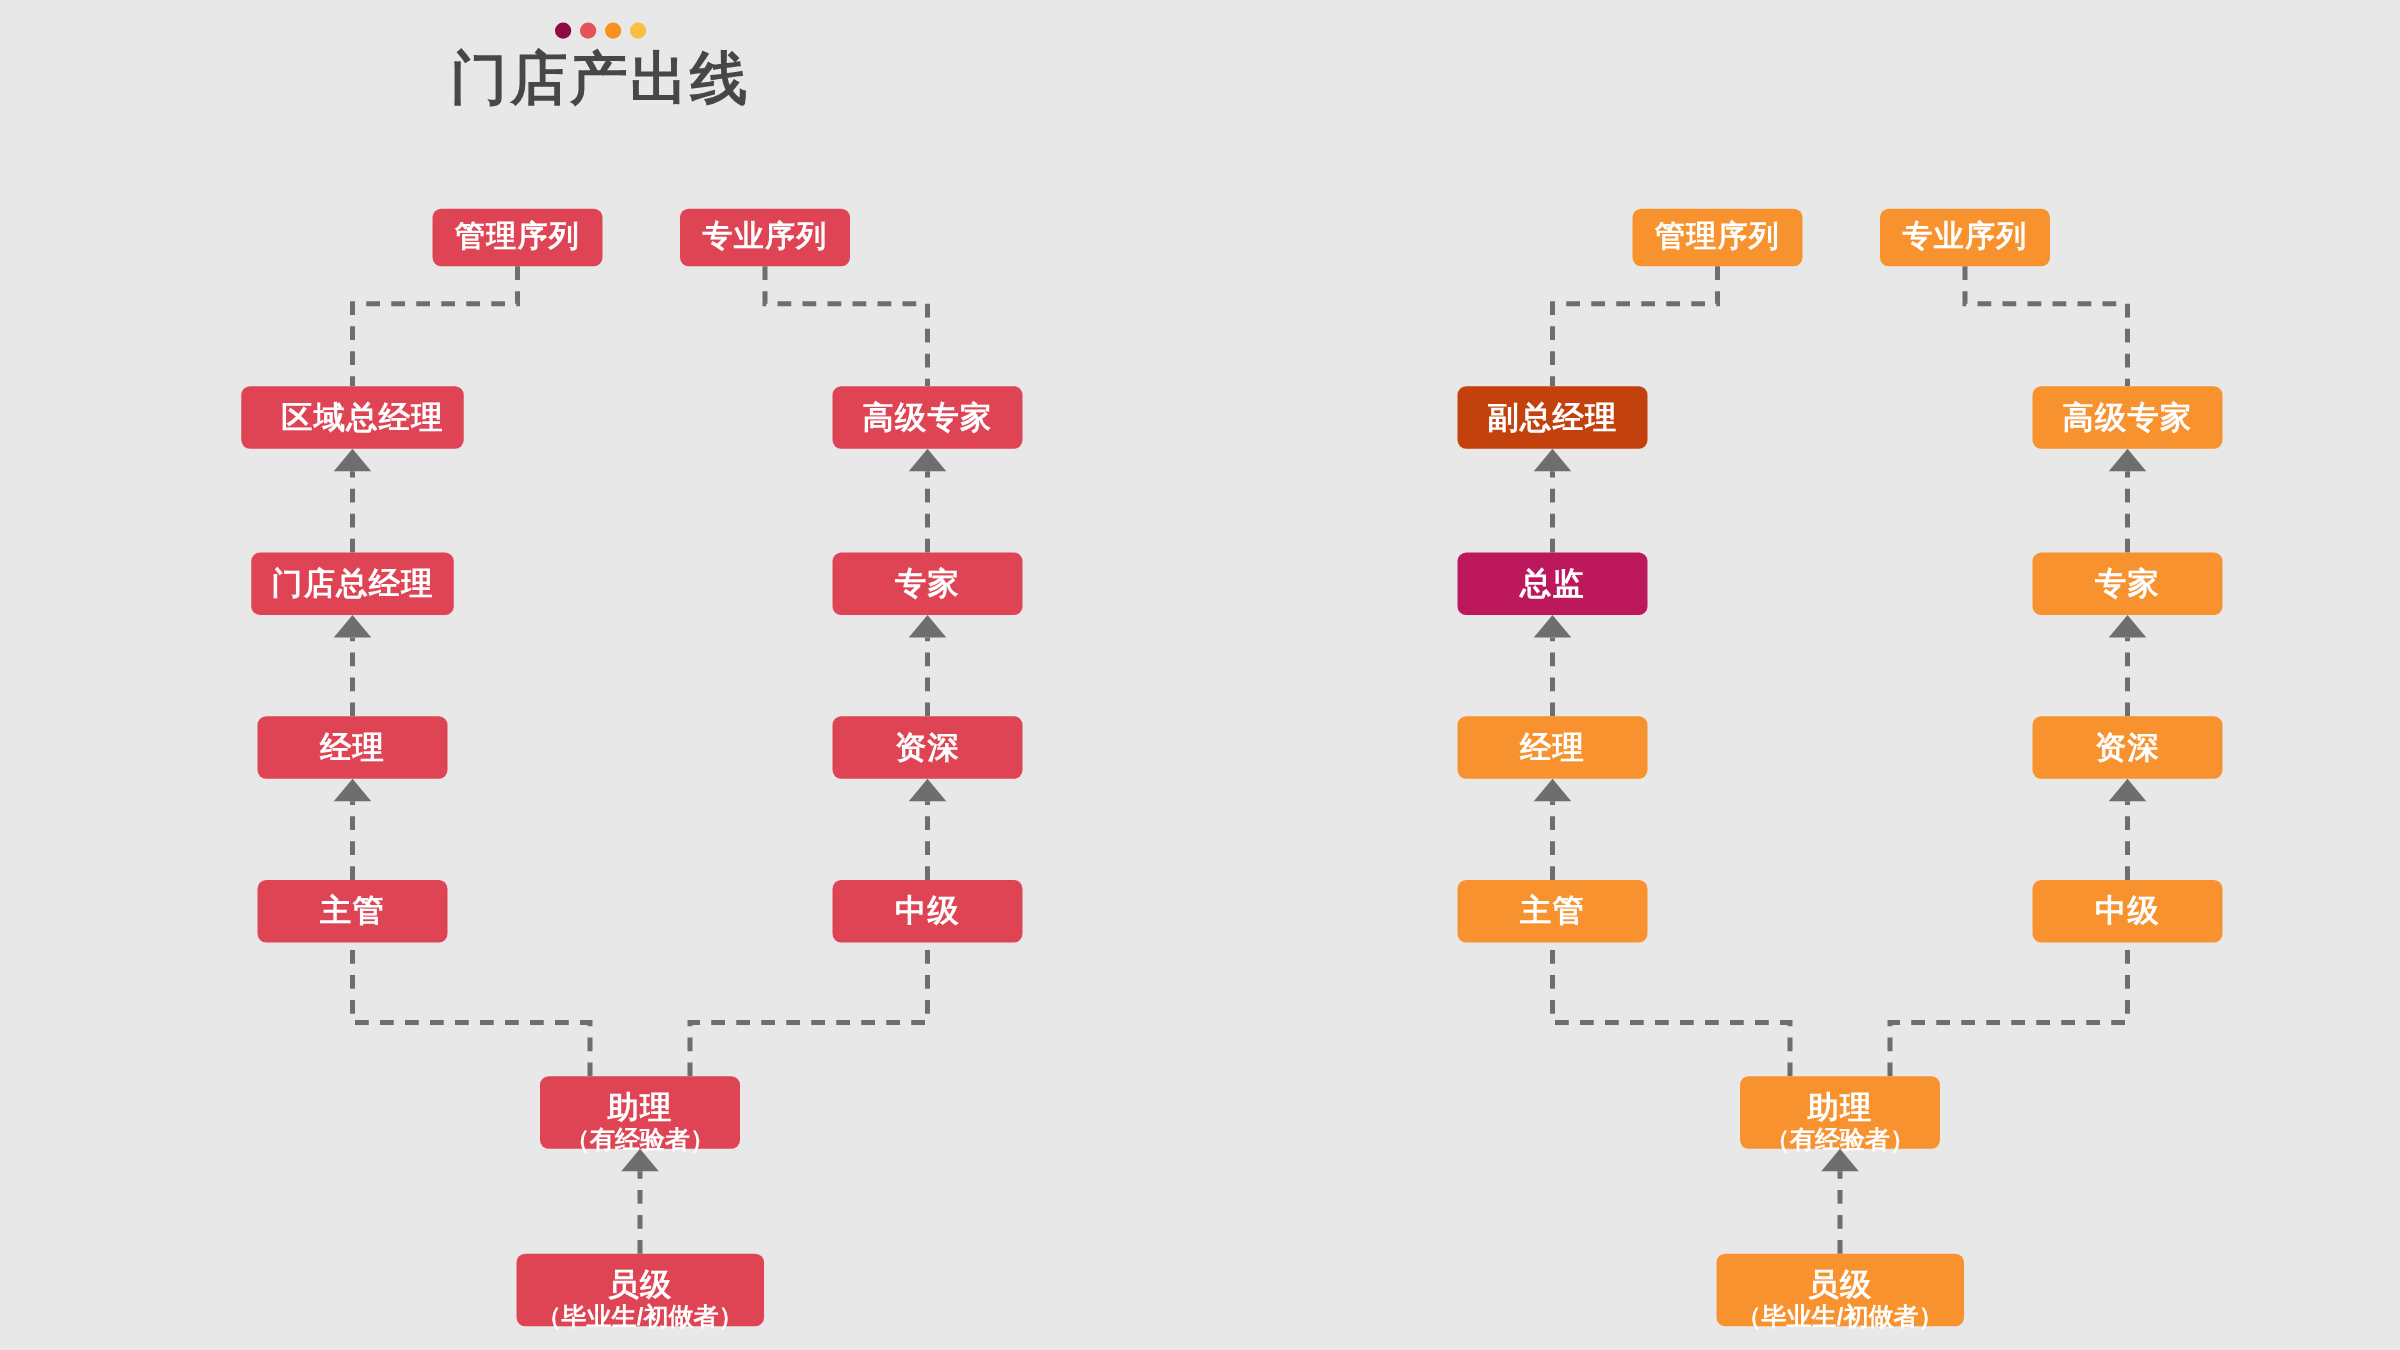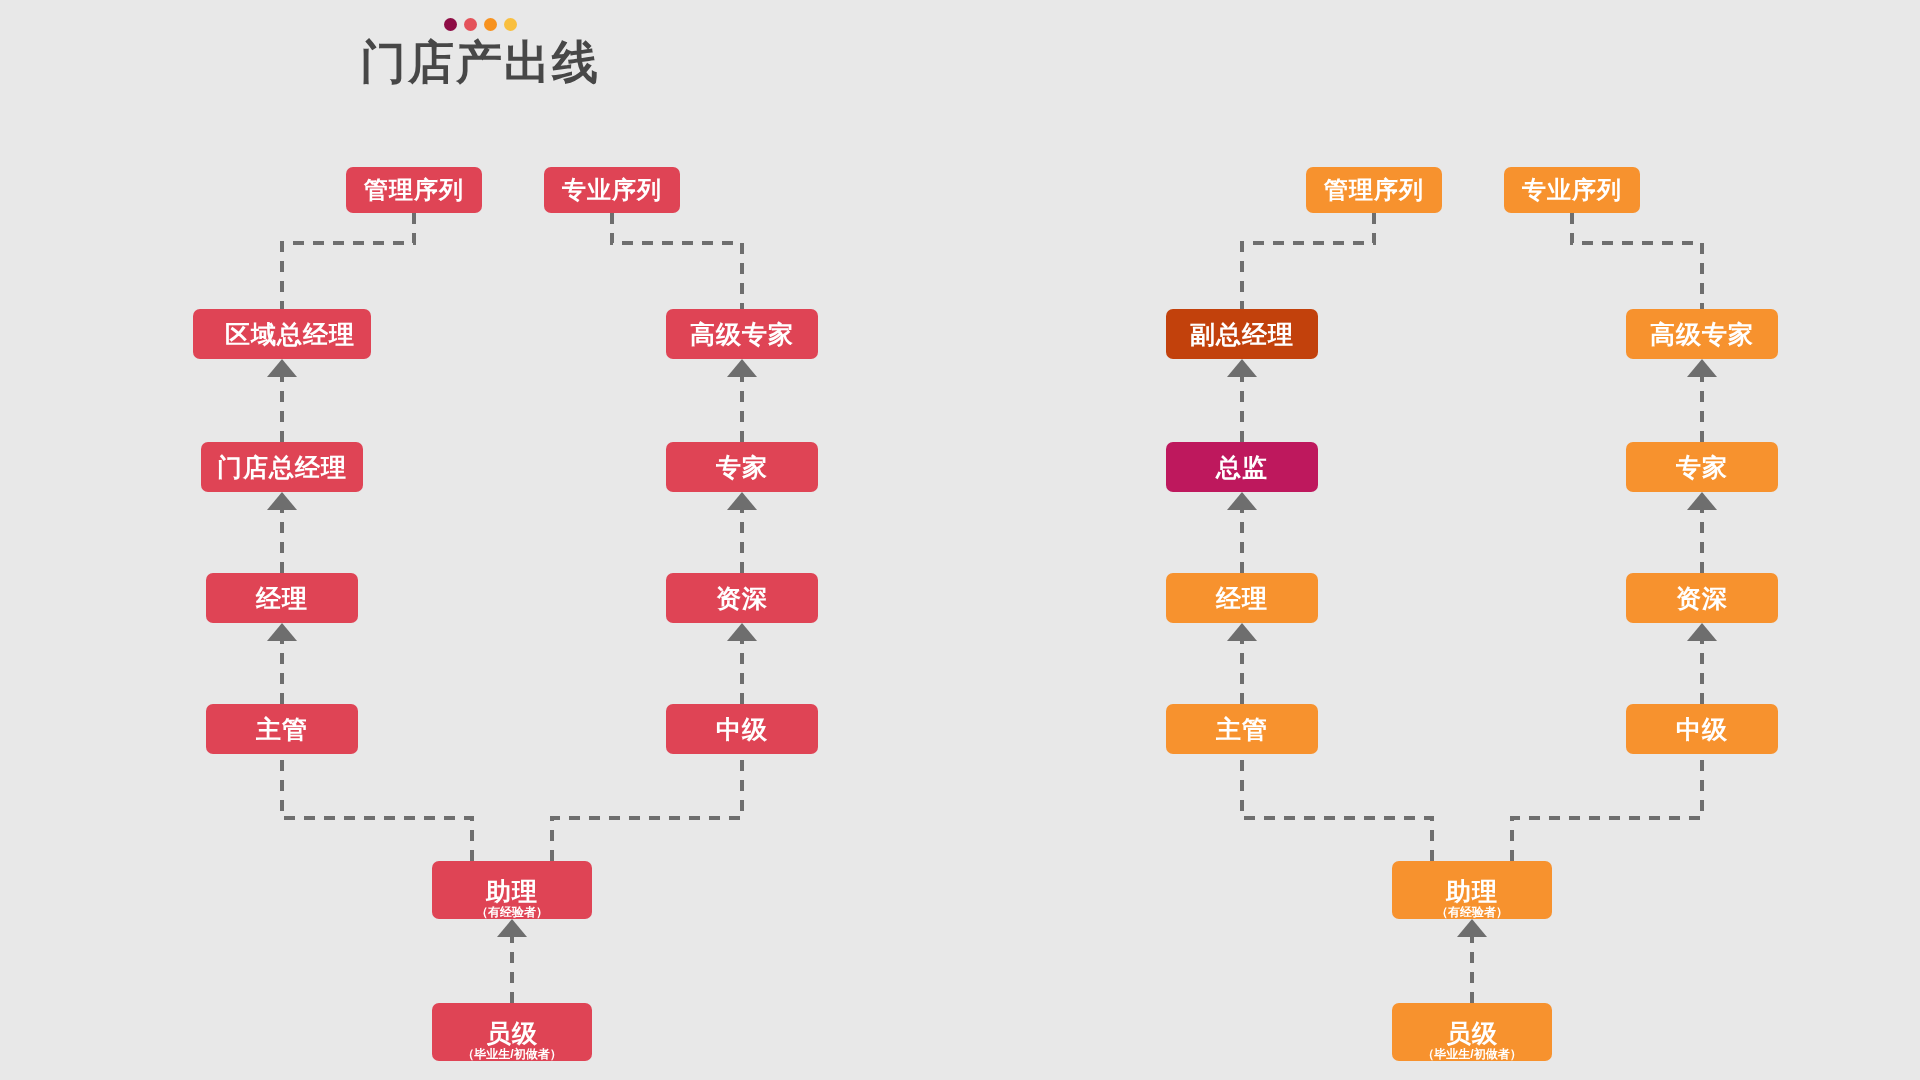--- a/index.html
+++ b/index.html
@@ -93,21 +93,21 @@
     line-height: 1.12;
     user-select: none;
   }
   .node .n-main {
     font-size: 25px;
     font-weight: 900;
     letter-spacing: 1px;
     white-space: nowrap;
   }
   .node .n-sub {
-    font-size: 12px;
+    font-size: 20px;
     font-weight: 700;
     letter-spacing: 0px;
     white-space: nowrap;
     margin-top: 1px;
   }
   .node.badge .n-main { font-size: 24px; }
   .node.tall  { padding-top: 24px; padding-bottom: 8px; }
 </style>
 </head>
 <body>

